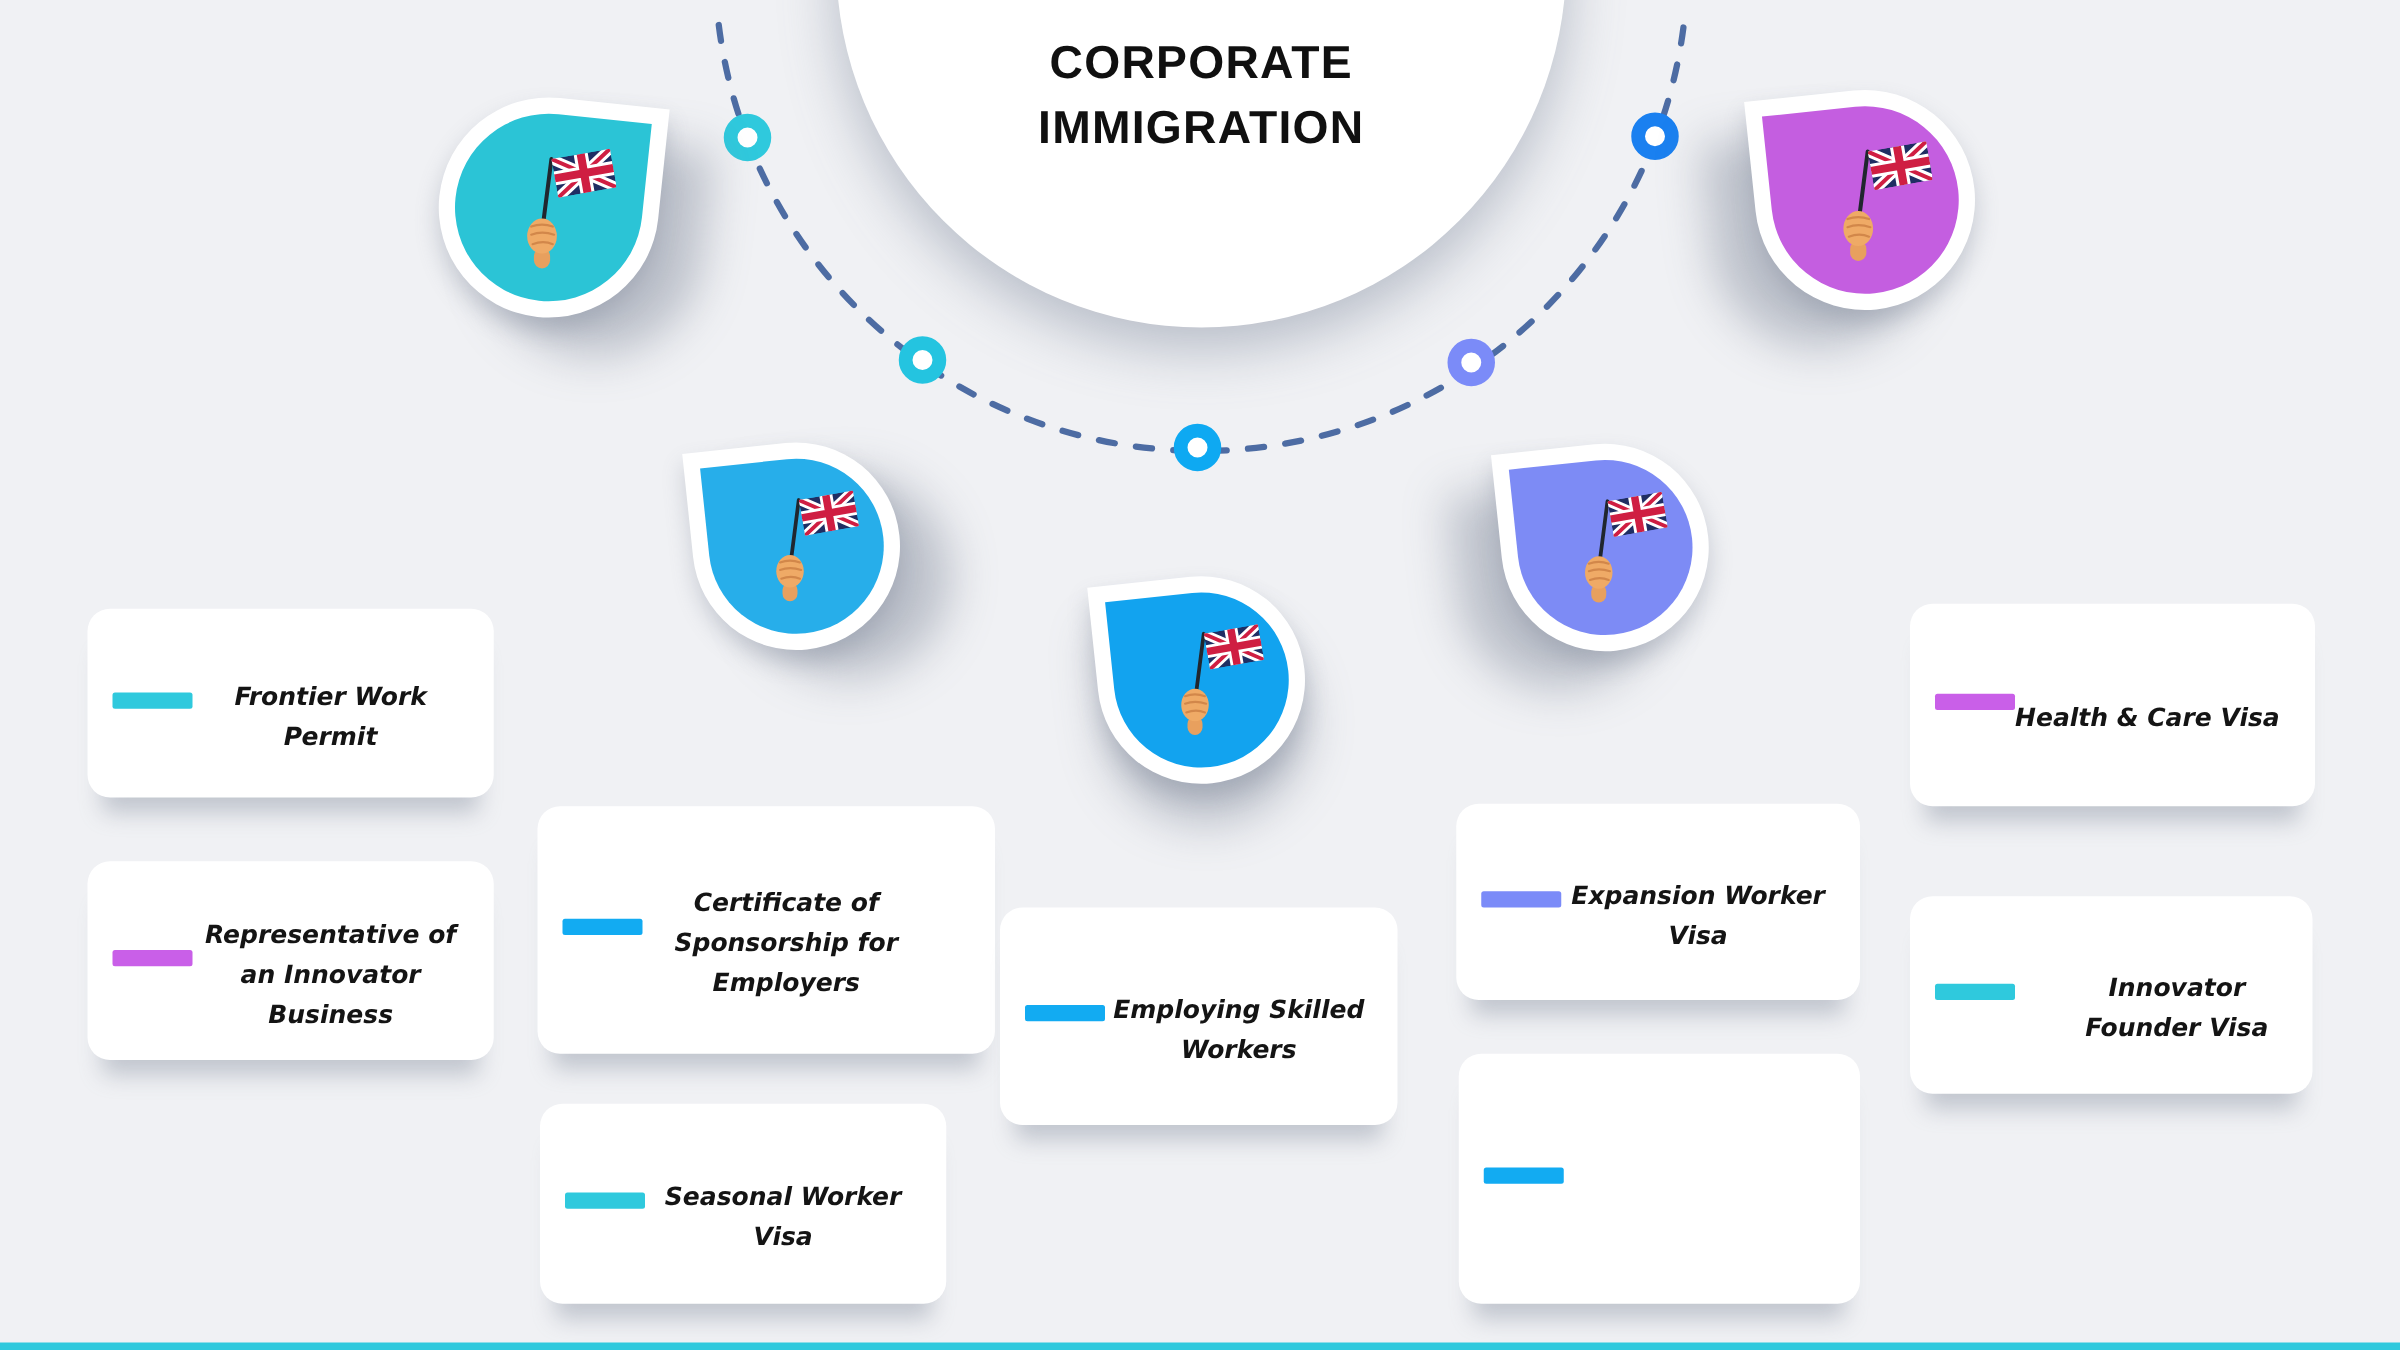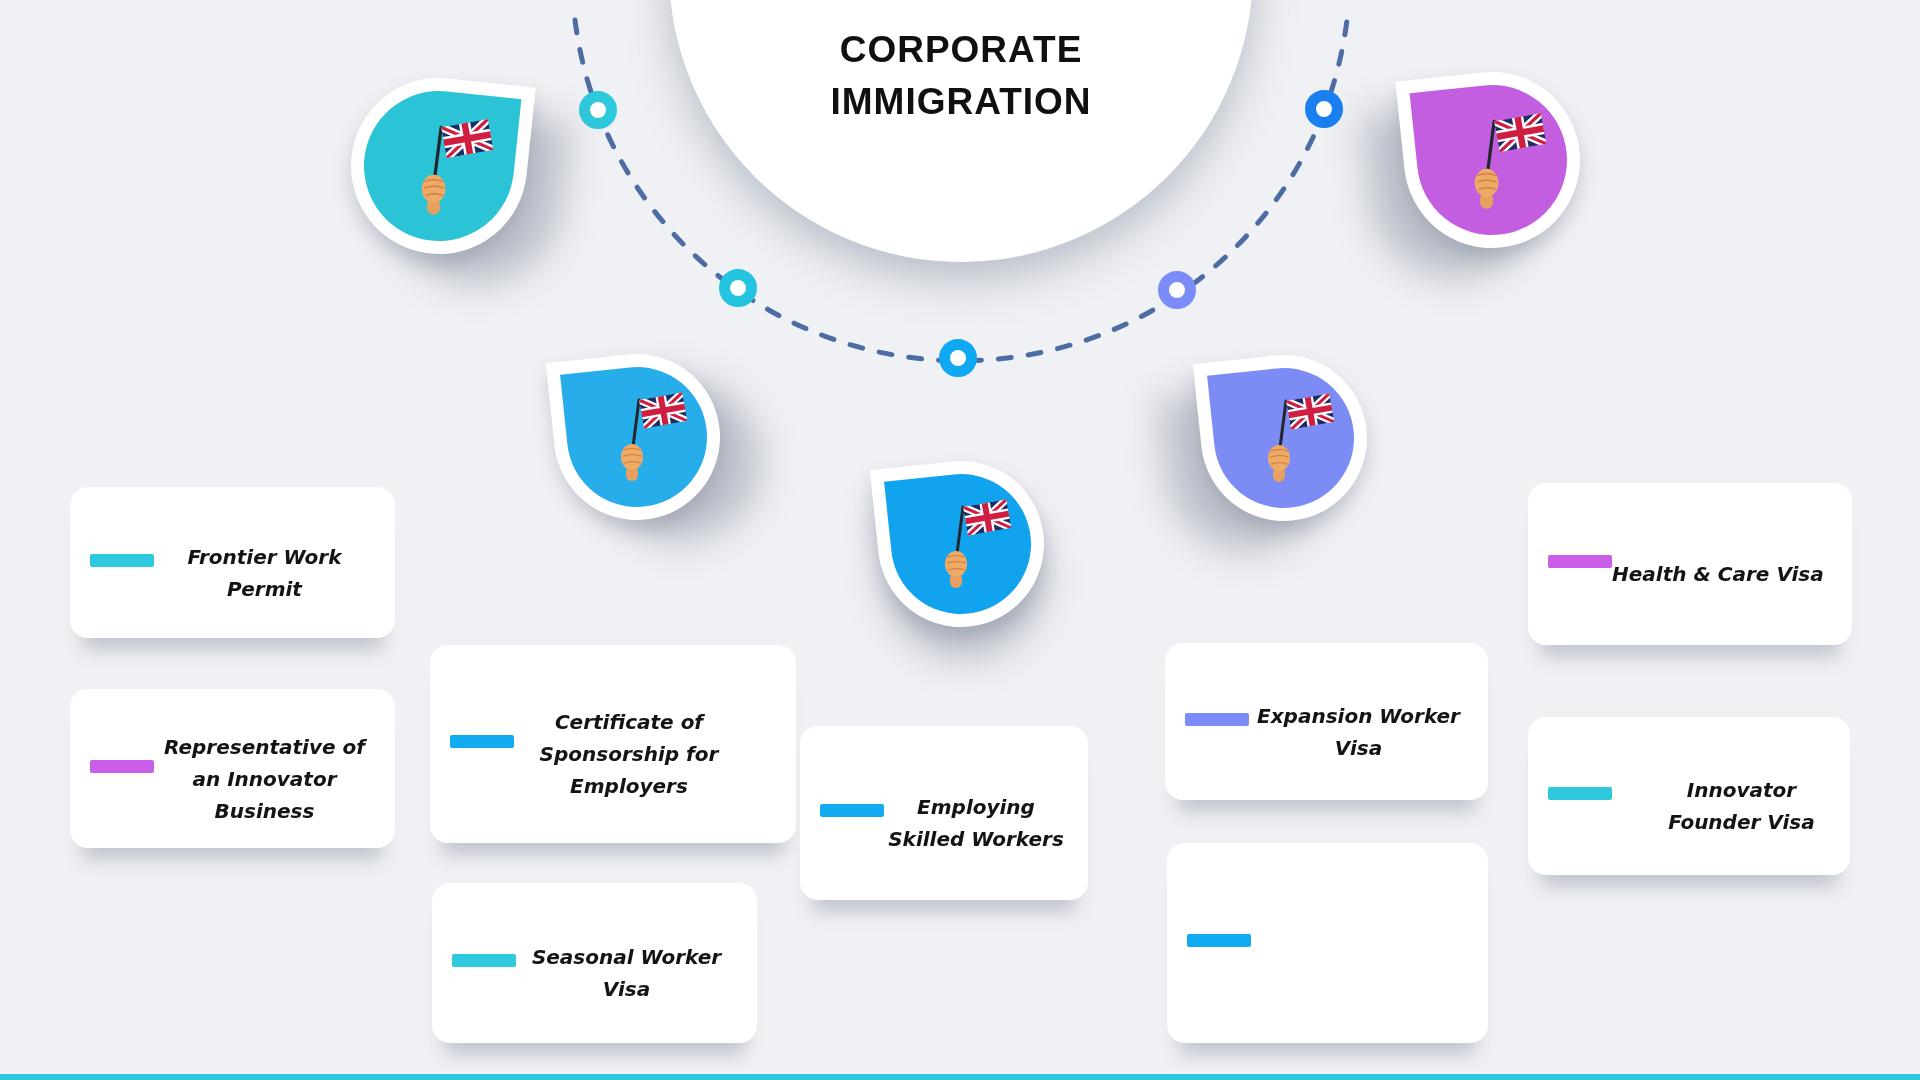--- a/index.html
+++ b/index.html
@@ -134,21 +134,21 @@
   <div class="card" style="left:430px;top:645px;width:366px;height:198px;">
     <div class="accent-bar" style="background-color: rgb(18, 171, 242);"></div>
     <div class="card-label" style="max-width:230px;">Certificate of Sponsorship for Employers</div>
   </div>
 
   <div class="card" style="left:432px;top:883px;width:325px;height:160px;">
     <div class="accent-bar" style="background-color: rgb(47, 201, 221);"></div>
     <div class="card-label">Seasonal Worker Visa</div>
   </div>
 
-  <div class="card" style="left:800px;top:726px;width:288px;height:174px;">
+  <div class="card" style="left:800px;top:726px;width:318px;height:174px;">
     <div class="accent-bar" style="background-color: rgb(18, 171, 242);"></div>
     <div class="card-label" style="max-width:240px;">Employing Skilled Workers</div>
   </div>
 
   <div class="card" style="left:1165px;top:643px;width:323px;height:157px;justify-content:space-between;">
     <div class="accent-bar" style="background-color: rgb(123, 139, 248);"></div>
     <div class="card-label" style="max-width:230px;">Expansion Worker Visa</div>
   </div>
 
   <div class="card" style="left:1167px;top:843px;width:321px;height:200px;">

